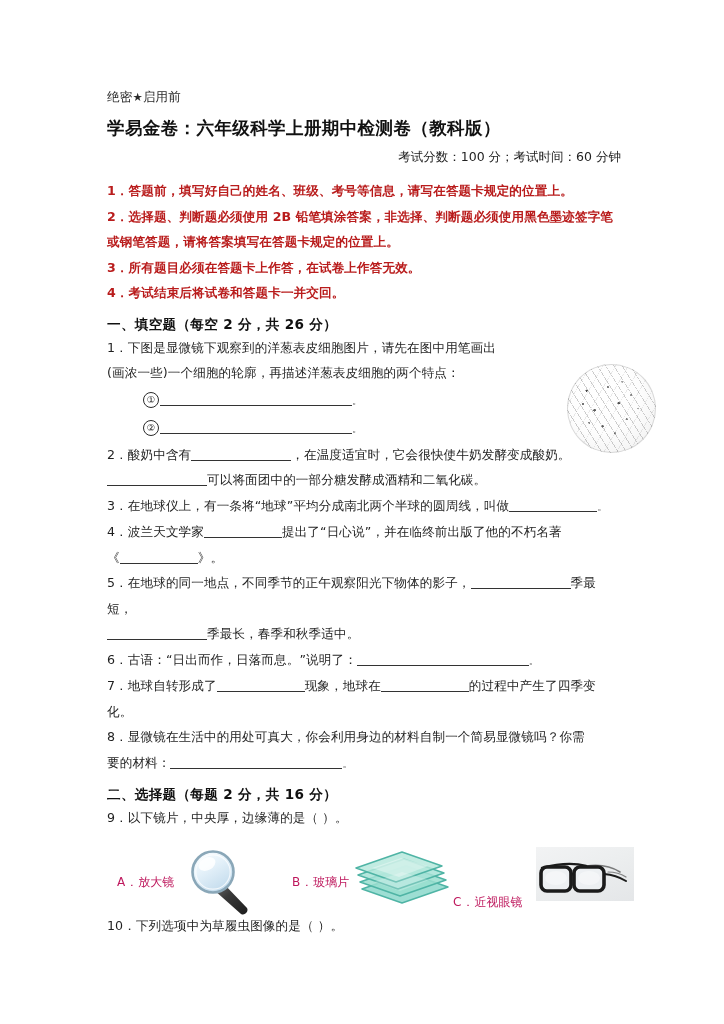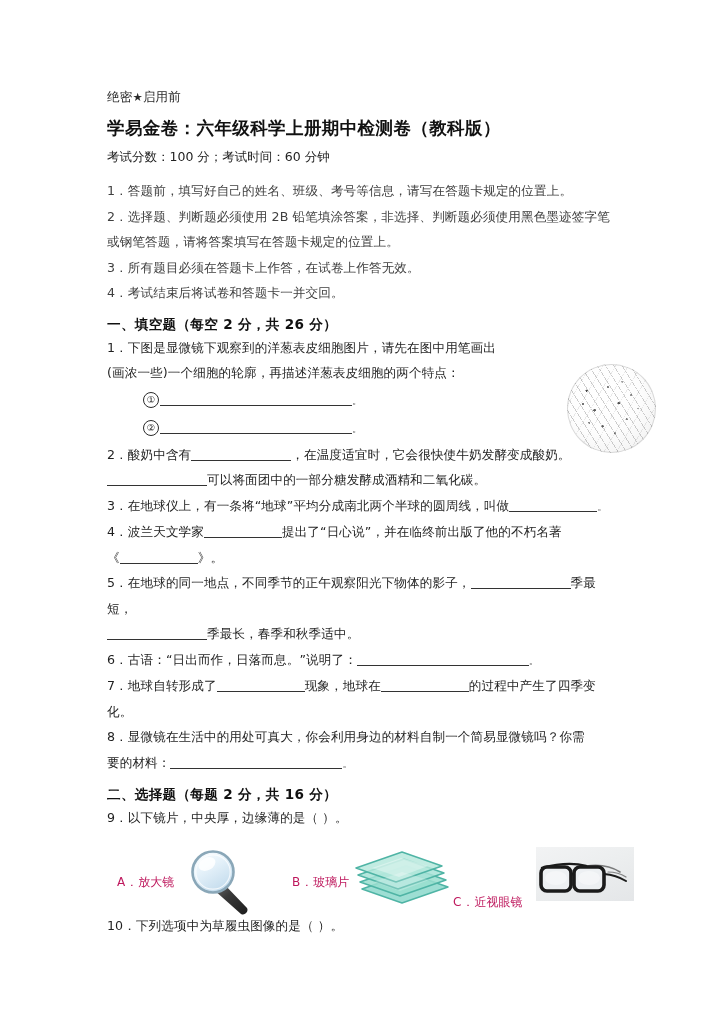--- a/index.html
+++ b/index.html
@@ -41,39 +41,40 @@
 
   .paper-title {
     font-size: 17.5px;
     font-weight: bold;
     letter-spacing: 0.4px;
     line-height: 26px;
     color: #111;
     margin: 0 0 6px 0;
   }
   .paper-subtitle {
-    text-align: left;
+    text-align: right;
     font-size: 12.5px;
     line-height: 20px;
     color: #222;
     margin: 0 0 11px 0;
   }
 
   .notice-head {
     font-size: 12.8px;
     font-weight: bold;
     line-height: 19px;
     color: #111;
     margin-bottom: 2px;
   }
   .notice-item {
     font-size: 12.6px;
     line-height: 25.5px;
-    color: #404040;
+    color: #b91c1c;
     letter-spacing: 0.1px;
+    font-weight: bold;
   }
 
   .section-head {
     font-size: 13.6px;
     font-weight: bold;
     line-height: 22px;
     color: #111;
     letter-spacing: 0.3px;
     margin-top: 7px;
   }

